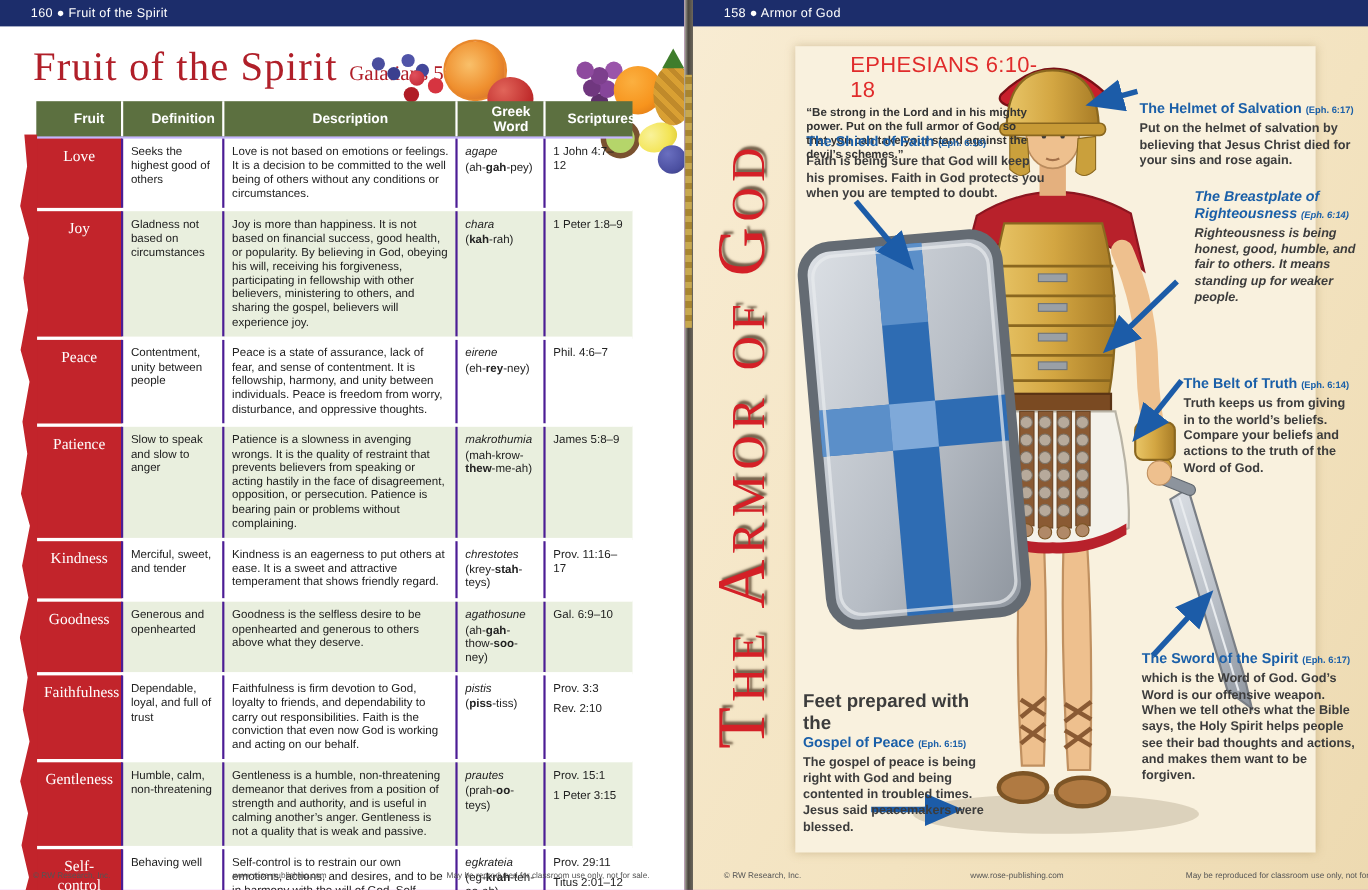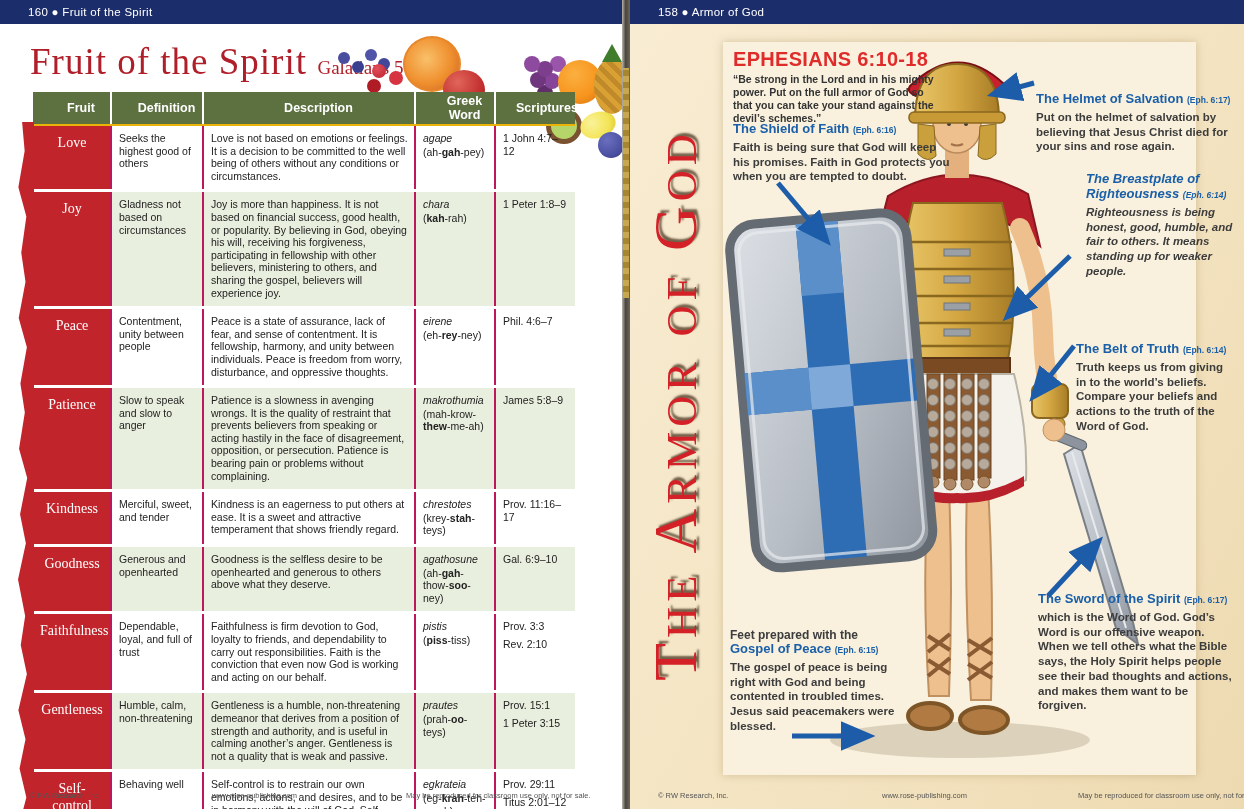--- a/index.html
+++ b/index.html
@@ -39,24 +39,24 @@
      border-left:10px solid transparent;border-right:10px solid transparent;border-bottom:18px solid #3f7d2c;}
   .f-plum{left:598px;top:132px;width:26px;height:26px;
      background:radial-gradient(circle at 35% 30%,#6a6fc0,#4b4fa0 65%,#33366f);}
   
   #table-wrap{position:absolute;left:33px;top:92px;width:542px;}
   #ragged{position:absolute;left:-16px;top:30px;bottom:3px;width:17px;background:#c2242b;
      clip-path:polygon(100% 0%,100% 100%,35% 100%,10% 97%,55% 93%,15% 89%,50% 85%,8% 81%,58% 76%,22% 72%,48% 68%,6% 63%,52% 58%,18% 54%,60% 49%,12% 45%,46% 40%,20% 36%,58% 31%,10% 27%,50% 22%,25% 18%,55% 13%,8% 9%,45% 4%,30% 0%);}
   table{border-collapse:collapse;table-layout:fixed;width:542px;}
   col.c1{width:78px;}col.c2{width:92px;}col.c3{width:212px;}col.c4{width:80px;}col.c5{width:80px;}
   th{background:#5c7040;color:#fff;font-size:12.5px;font-weight:bold;height:30px;
-     border-left:2px solid #fff;border-bottom:2px solid #eab308;padding-left:20px;}
+     border-left:2px solid #fff;border-bottom:2px solid #c4b5fd;padding-left:20px;}
   th:first-child{border-left:none;}
   td{vertical-align:top;font-size:10.5px;line-height:1.2;color:#222;
-     padding:6px 6px 7px 7px;border-left:2px solid #be185d;border-bottom:3px solid #fff;}
+     padding:6px 6px 7px 7px;border-left:2px solid #4c1d95;border-bottom:3px solid #fff;}
   tr.alt td{background:#e9efde;}
   td.fruit-cell{background:#c2242b !important;color:#fff;text-align:center;
      font-family:"Liberation Serif",serif;font-size:14px;padding-top:9px;border-left:none;}
   td .greek-word{font-style:italic;}
   td .pron{margin-top:1px;}
   td .scr-line{margin-bottom:5px;}
   
   .pagefoot{position:absolute;bottom:9px;font-size:7.5px;color:#555;}
   
   #gutter{position:absolute;left:622px;top:0;width:8px;height:809px;
@@ -69,23 +69,23 @@
   #rp-panel{position:absolute;left:93px;top:42px;width:473px;height:733px;
      background:#f9f1de;box-shadow:0 0 8px rgba(150,120,70,.35);}
   #vtitle{position:absolute;left:45px;top:50%;transform:translate(-50%,-50%) rotate(-90deg);
      transform-origin:center;white-space:nowrap;font-family:"Liberation Serif",serif;
      font-variant:small-caps;font-size:62px;letter-spacing:5px;color:#d42027;
      text-shadow:3px 3px 2px rgba(70,50,30,.75);}
   .co{position:absolute;z-index:5;}
   .co-title{font-size:13px;font-weight:bold;color:#1a5fa8;line-height:1.15;}
   .co-ref{font-size:8.5px;font-weight:bold;color:#1a5fa8;margin-top:16px;}
   .co-body{font-size:11.5px;font-weight:600;color:#3c3c3c;line-height:1.28;margin-top:3px;}
-  #passage .ph{font-size:20px;font-weight:bold;color:#e02b2b;letter-spacing:.3px;}
+  #passage .ph{font-size:20px;font-weight:normal;color:#e02b2b;letter-spacing:.3px;margin-left:40px;}
   #passage .pq{font-size:10.5px;font-weight:600;color:#333;line-height:1.25;margin-top:2px;}
-  .lead{font-size:12px;font-weight:600;color:#3c3c3c;}
+  .lead{font-size:17px;font-weight:600;color:#3c3c3c;}
   #scene{position:absolute;left:0;top:28px;z-index:2;}
 </style>
 </head>
 <body>
 
 <div id="spread">
 
   <div id="left-page">
     <div class="topbar" style="left:0;width:622px;">
       <div class="t">160 ● Fruit of the Spirit</div>

